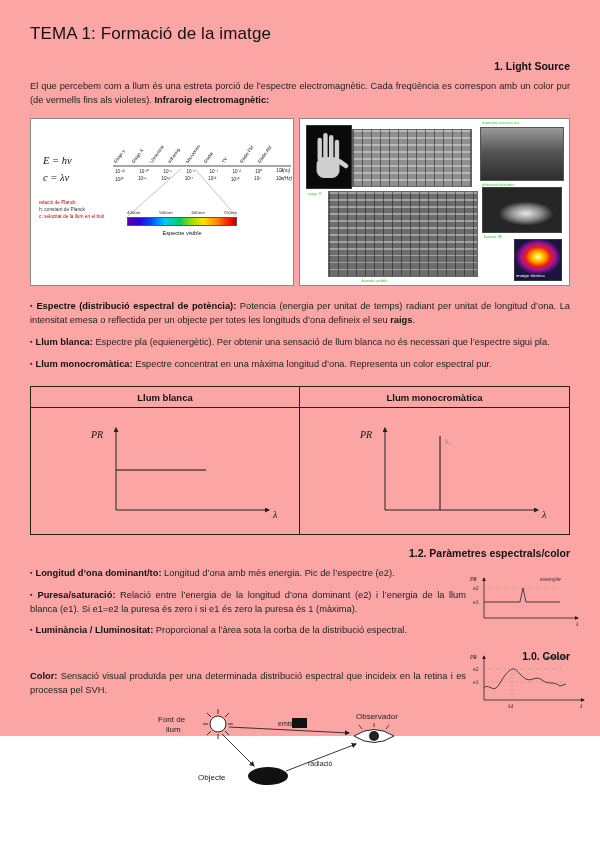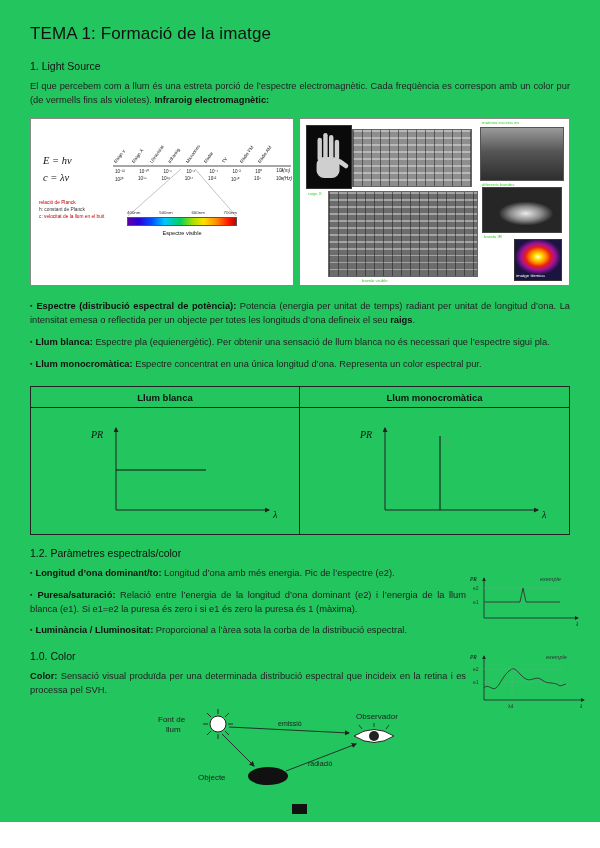--- a/index.html
+++ b/index.html
@@ -1,21 +1,21 @@
 <!DOCTYPE html>
 <html><head>
 <meta charset="utf-8">
 <style>
   * { margin:0; padding:0; box-sizing:border-box; }
   html,body { background:#fff; }
   body { width:600px; height:848px; font-family:"Liberation Sans",sans-serif; color:#222; position:relative; overflow:hidden; }
-  .page { position:relative; width:600px; height:822px; padding:24px 30px 0; background:#22c55e; }
+  .page { position:relative; width:600px; height:736px; padding:24px 30px 0; background:#fca5a5; }
 
   h1 { font-size:17px; font-weight:500; color:#111; margin-bottom:16px; letter-spacing:.1px; }
-  h2 { font-size:10.5px; font-weight:normal; color:#111; margin:12px 0 8px; }
+  h2 { font-size:10.5px; font-weight:bold; color:#111; margin:12px 0 8px;text-align:right; }
   p, .bullet { font-size:9.3px; line-height:1.5; text-align:justify; color:#222; margin-bottom:8px; }
   b { color:#111; }
   .sq { font-size:7px; margin-right:3px; vertical-align:1px; }
   .narrow { width:436px; }
 
   
   .fig-row { display:flex; gap:5px; margin:10px 0 14px; }
   .panel { border:1px solid #888; position:relative; background:#fff; height:168px; overflow:hidden; }
   .panel.left { width:265px; }
   .panel.right { width:272px; }
@@ -160,21 +160,21 @@
       <div class="cap" style="left:62px; top:159px;">banda visible</div>
       <div class="cap" style="left:184px; top:115px;">banda IR</div>
       <div class="cap white" style="left:216px; top:154px;">imatge tèrmica</div>
     </div>
   </div>
 
   <p class="bullet"><span class="sq">▪</span><b>Espectre (distribució espectral de potència):</b><span> Potencia (energia per unitat de temps) radiant per unitat de longitud d’ona. La intensitat emesa o reflectida per un objecte per totes les longituds d’ona defineix el seu </span><b>raigs</b><span>.</span></p>
 
   <p class="bullet"><span class="sq">▪</span><b>Llum blanca:</b><span> Espectre pla (equienergètic). Per obtenir una sensació de llum blanca no és necessari que l’espectre sigui pla.</span></p>
 
-  <p class="bullet"><span class="sq">▪</span><b>Llum monocromàtica:</b><span> Espectre concentrat en una única longitud d’ona. Representa un color espectral pur.</span></p>
+  <p class="bullet"><span class="sq">▪</span><b>Llum monocromàtica:</b><span> Espectre concentrat en una màxima longitud d’ona. Representa un color espectral pur.</span></p>
 
   <div class="spec-table">
     <div class="spec-th r">Llum blanca</div>
     <div class="spec-th">Llum monocromàtica</div>
 
     <div class="spec-td r">
       <svg width="230" height="118" viewBox="0 0 230 118">
         <defs>
             <marker id="ar1" viewBox="0 0 10 10" refX="8" refY="5" markerWidth="5" markerHeight="5" orient="auto">
               <path d="M0,0 L10,5 L0,10 z" fill="#222"></path>

